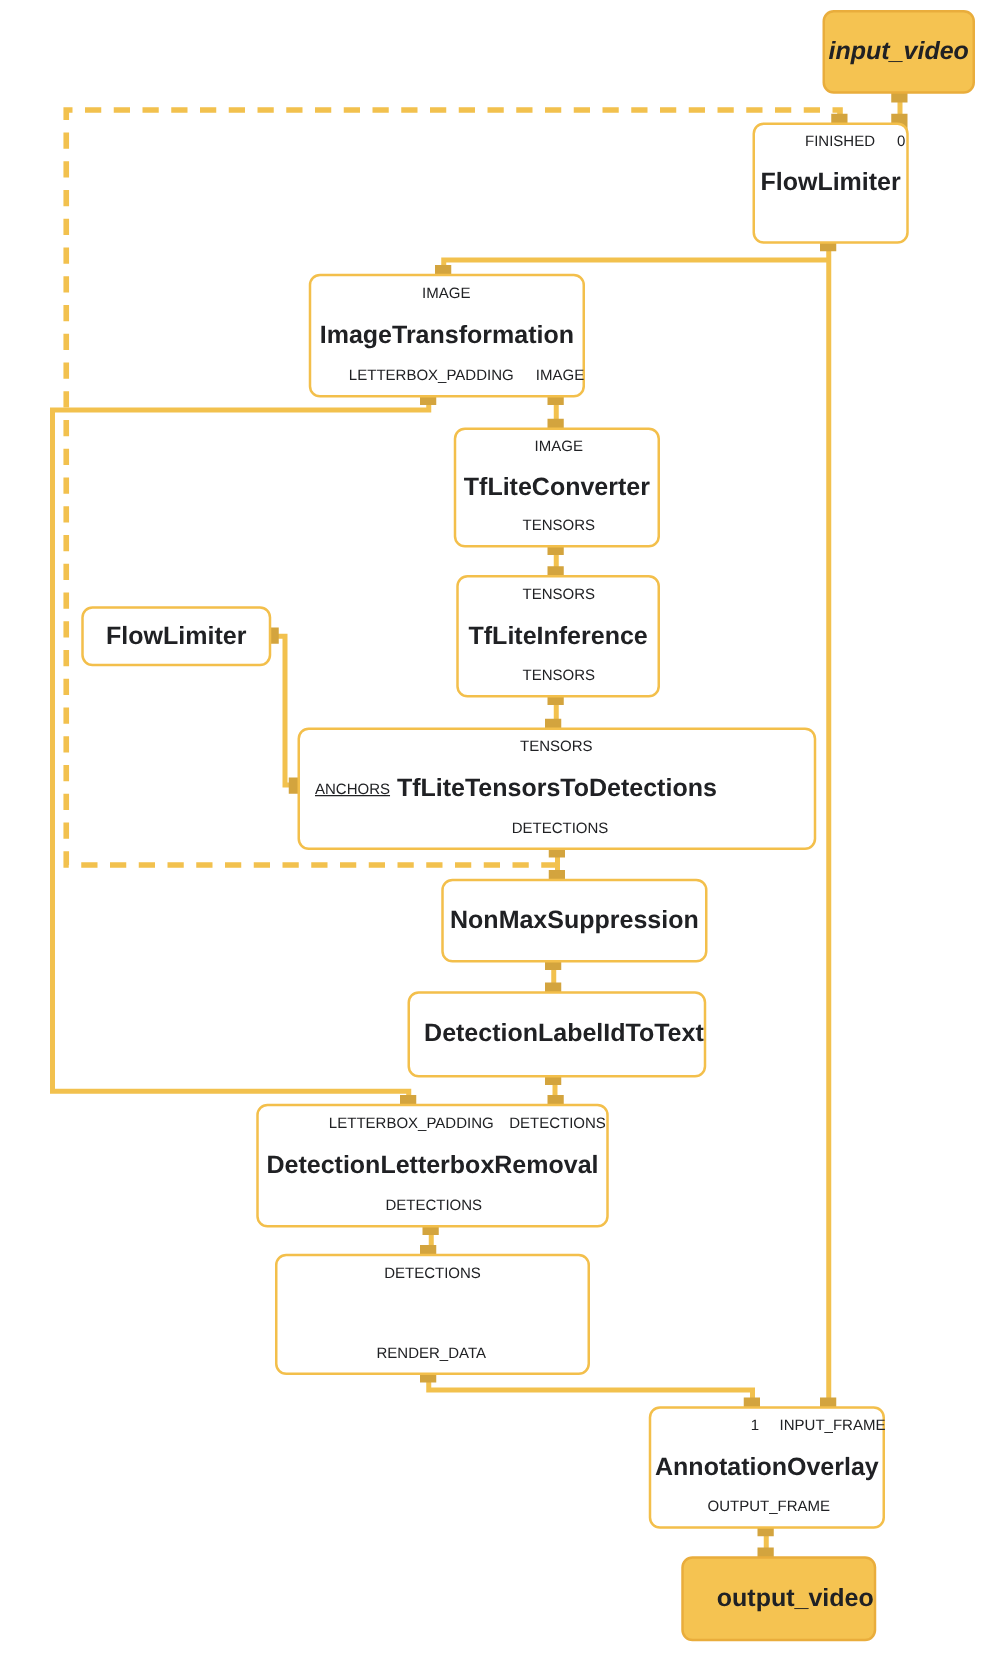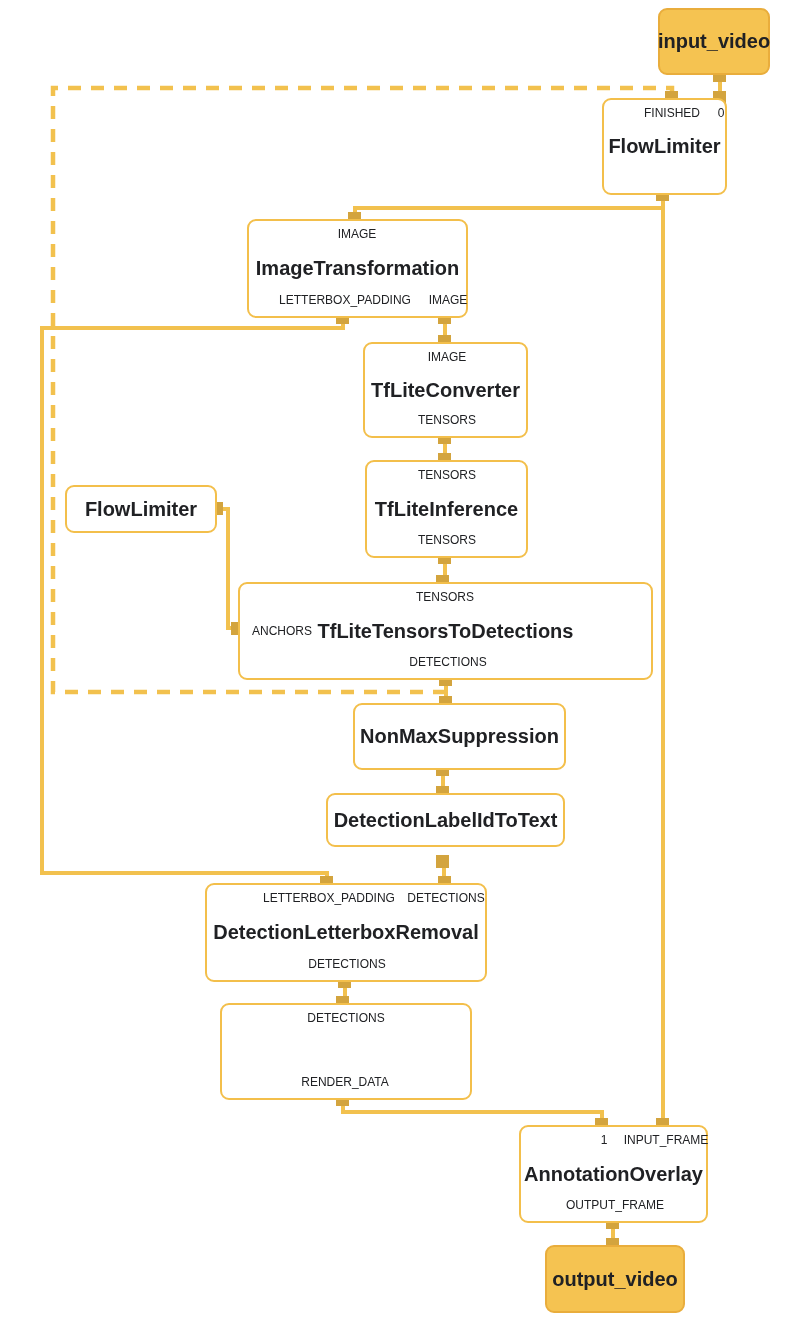--- a/index.html
+++ b/index.html
@@ -29,35 +29,35 @@
   .node.stream{
     background:var(--stream-fill);border:2px solid var(--stream-border);
   }
   .title{
     font-size:20px;font-weight:bold;color:var(--text);white-space:nowrap;
   }
   .plabel{
     position:absolute;font-size:12px;color:var(--text);white-space:nowrap;
     transform:translateX(-50%);
   }
-  .plabel.left-side{transform:none;top:50%;margin-top:-7px;}
+  .plabel.left-side{transform:none;top:50%;margin-top:-7px;text-decoration:underline;}
   
-  #n-input-video{left:658px;top:8px;width:112px;height:67px;}
+  #n-input-video{left:658px;top:8px;width:122px;height:67px;font-style:italic;}
   #n-flowlimiter{left:602px;top:98px;width:125px;height:97px;}
   #n-imagetransformation{left:247px;top:219px;width:221px;height:99px;}
   #n-tfliteconverter{left:363px;top:342px;width:165px;height:96px;}
   #n-tfliteinference{left:365px;top:460px;width:163px;height:98px;}
   #n-ssdanchors{left:65px;top:485px;width:152px;height:48px;}
   #n-tensorstodetections{left:238px;top:582px;width:415px;height:98px;}
   #n-nonmaxsuppression{left:353px;top:703px;width:213px;height:67px;}
-  #n-labelidtotext{left:326px;top:793px;width:239px;height:54px;}
+  #n-labelidtotext{left:326px;top:793px;width:239px;height:69px;justify-content:flex-end;}
   #n-letterboxremoval{left:205px;top:883px;width:282px;height:99px;}
   #n-renderdata{left:220px;top:1003px;width:252px;height:97px;}
   #n-annotationoverlay{left:519px;top:1125px;width:189px;height:98px;}
-  #n-output-video{left:545px;top:1245px;width:140px;height:68px;}
+  #n-output-video{left:545px;top:1245px;width:156px;height:68px;justify-content:flex-end;}
 </style>
 </head>
 <body>
 
 <div id="canvas">
 
   <svg id="edge-layer" viewBox="0 0 802 1326" xmlns="http://www.w3.org/2000/svg">
     <path class="edge dashed" d="M446 692 H53 V88 H672 V98"></path>
     <path class="edge" d="M720 75 V98"></path>
     <path class="edge" d="M663 195 V1125"></path>

